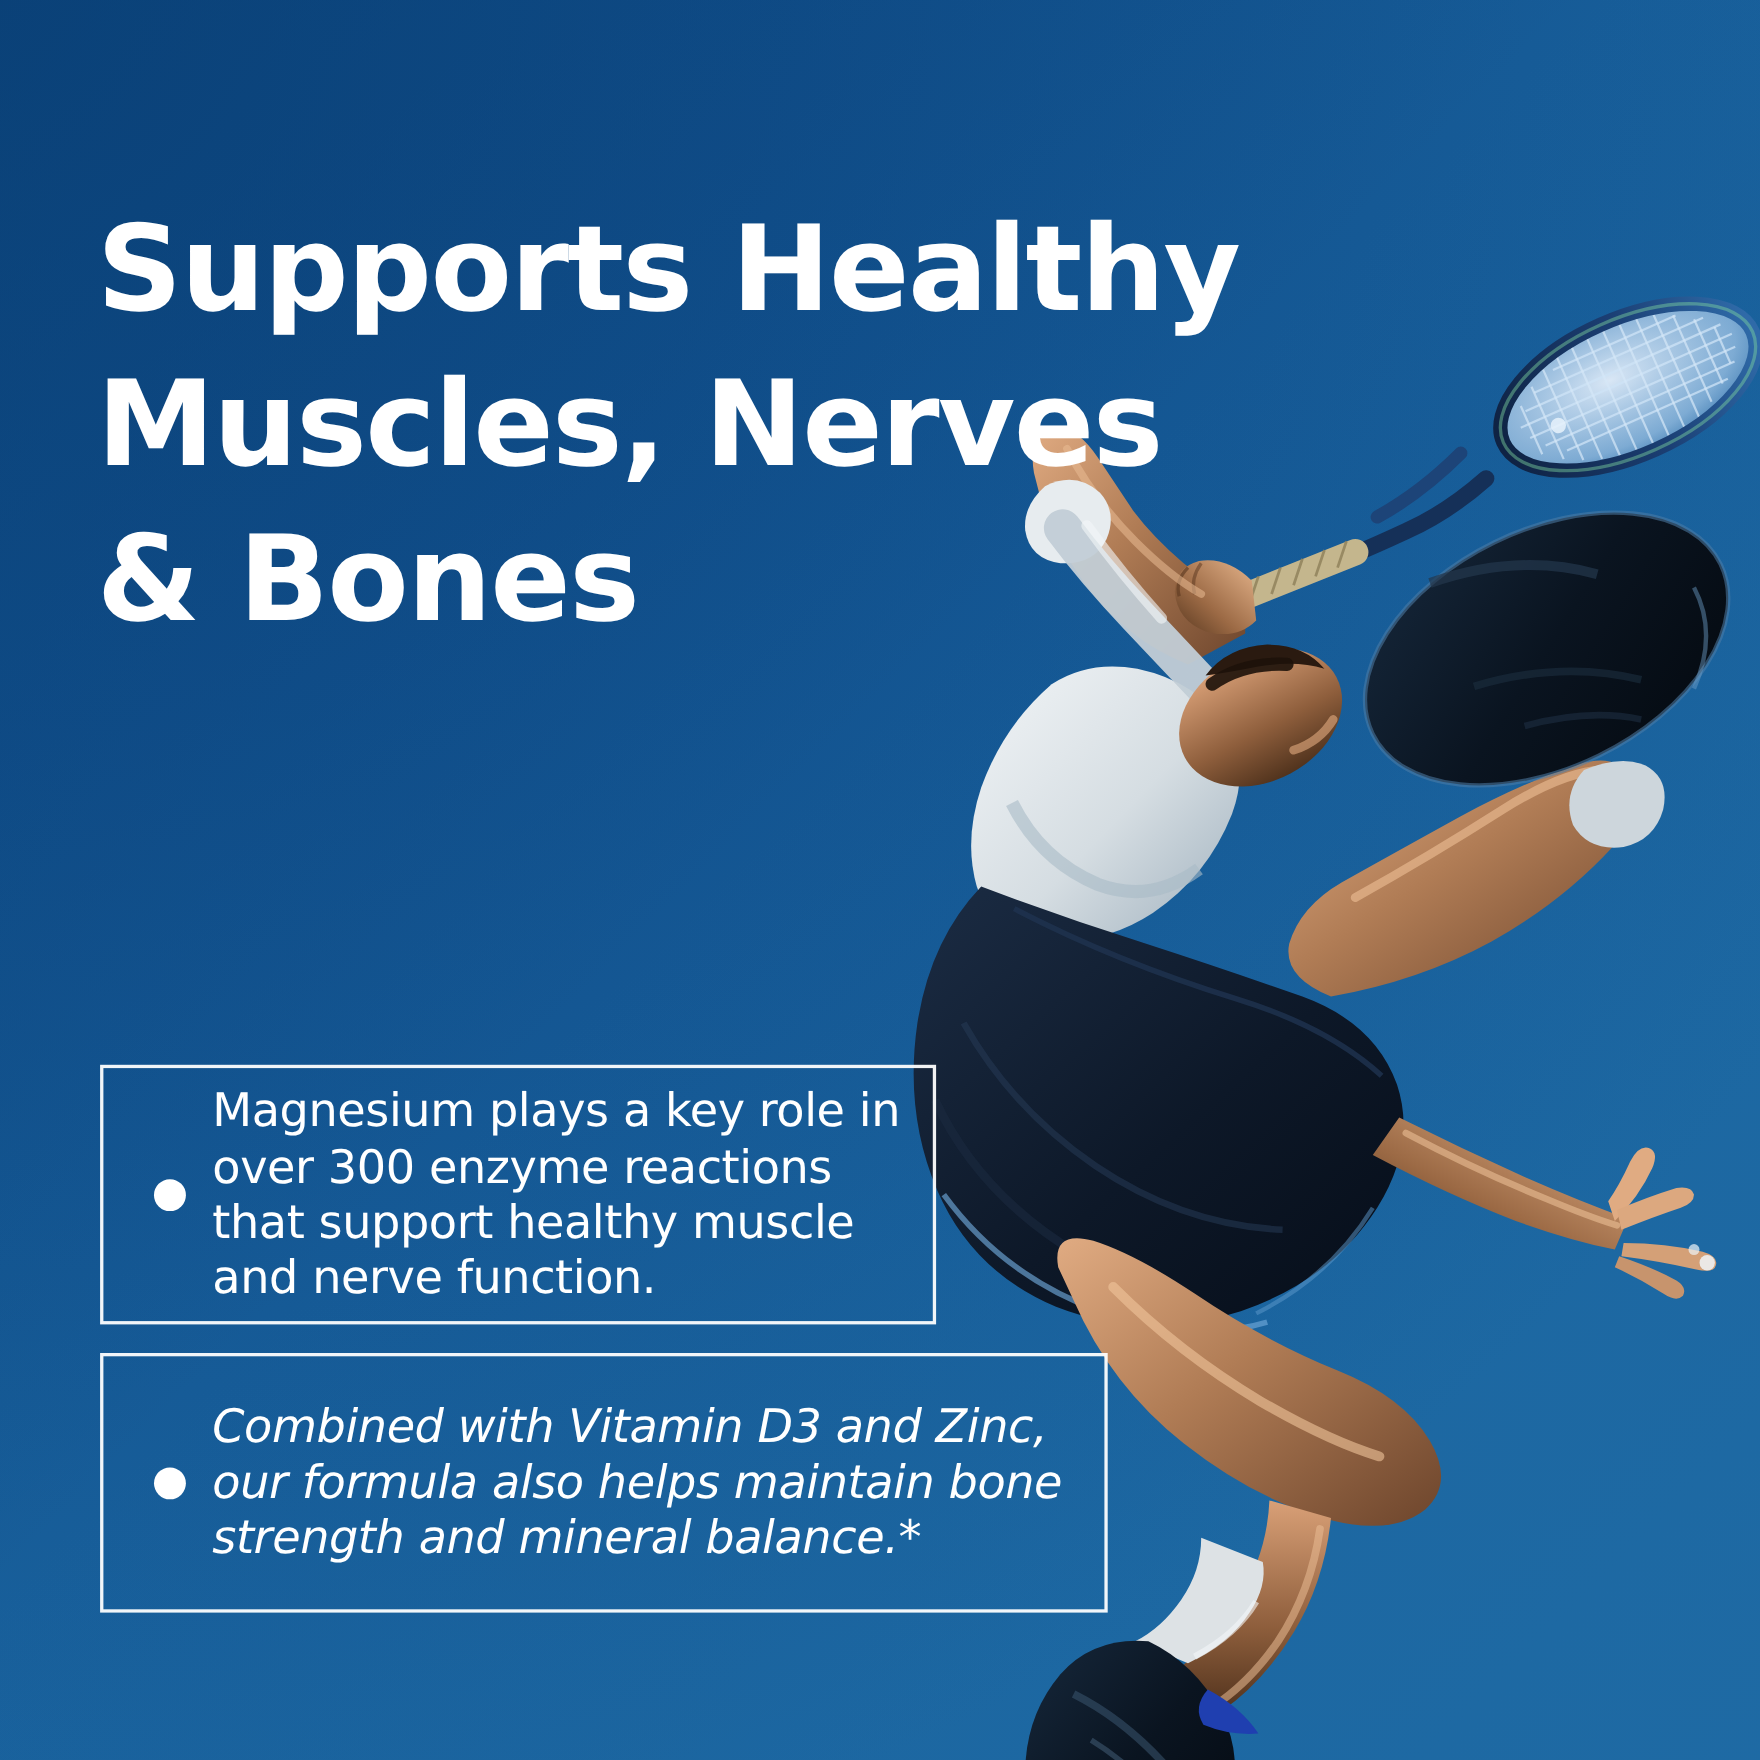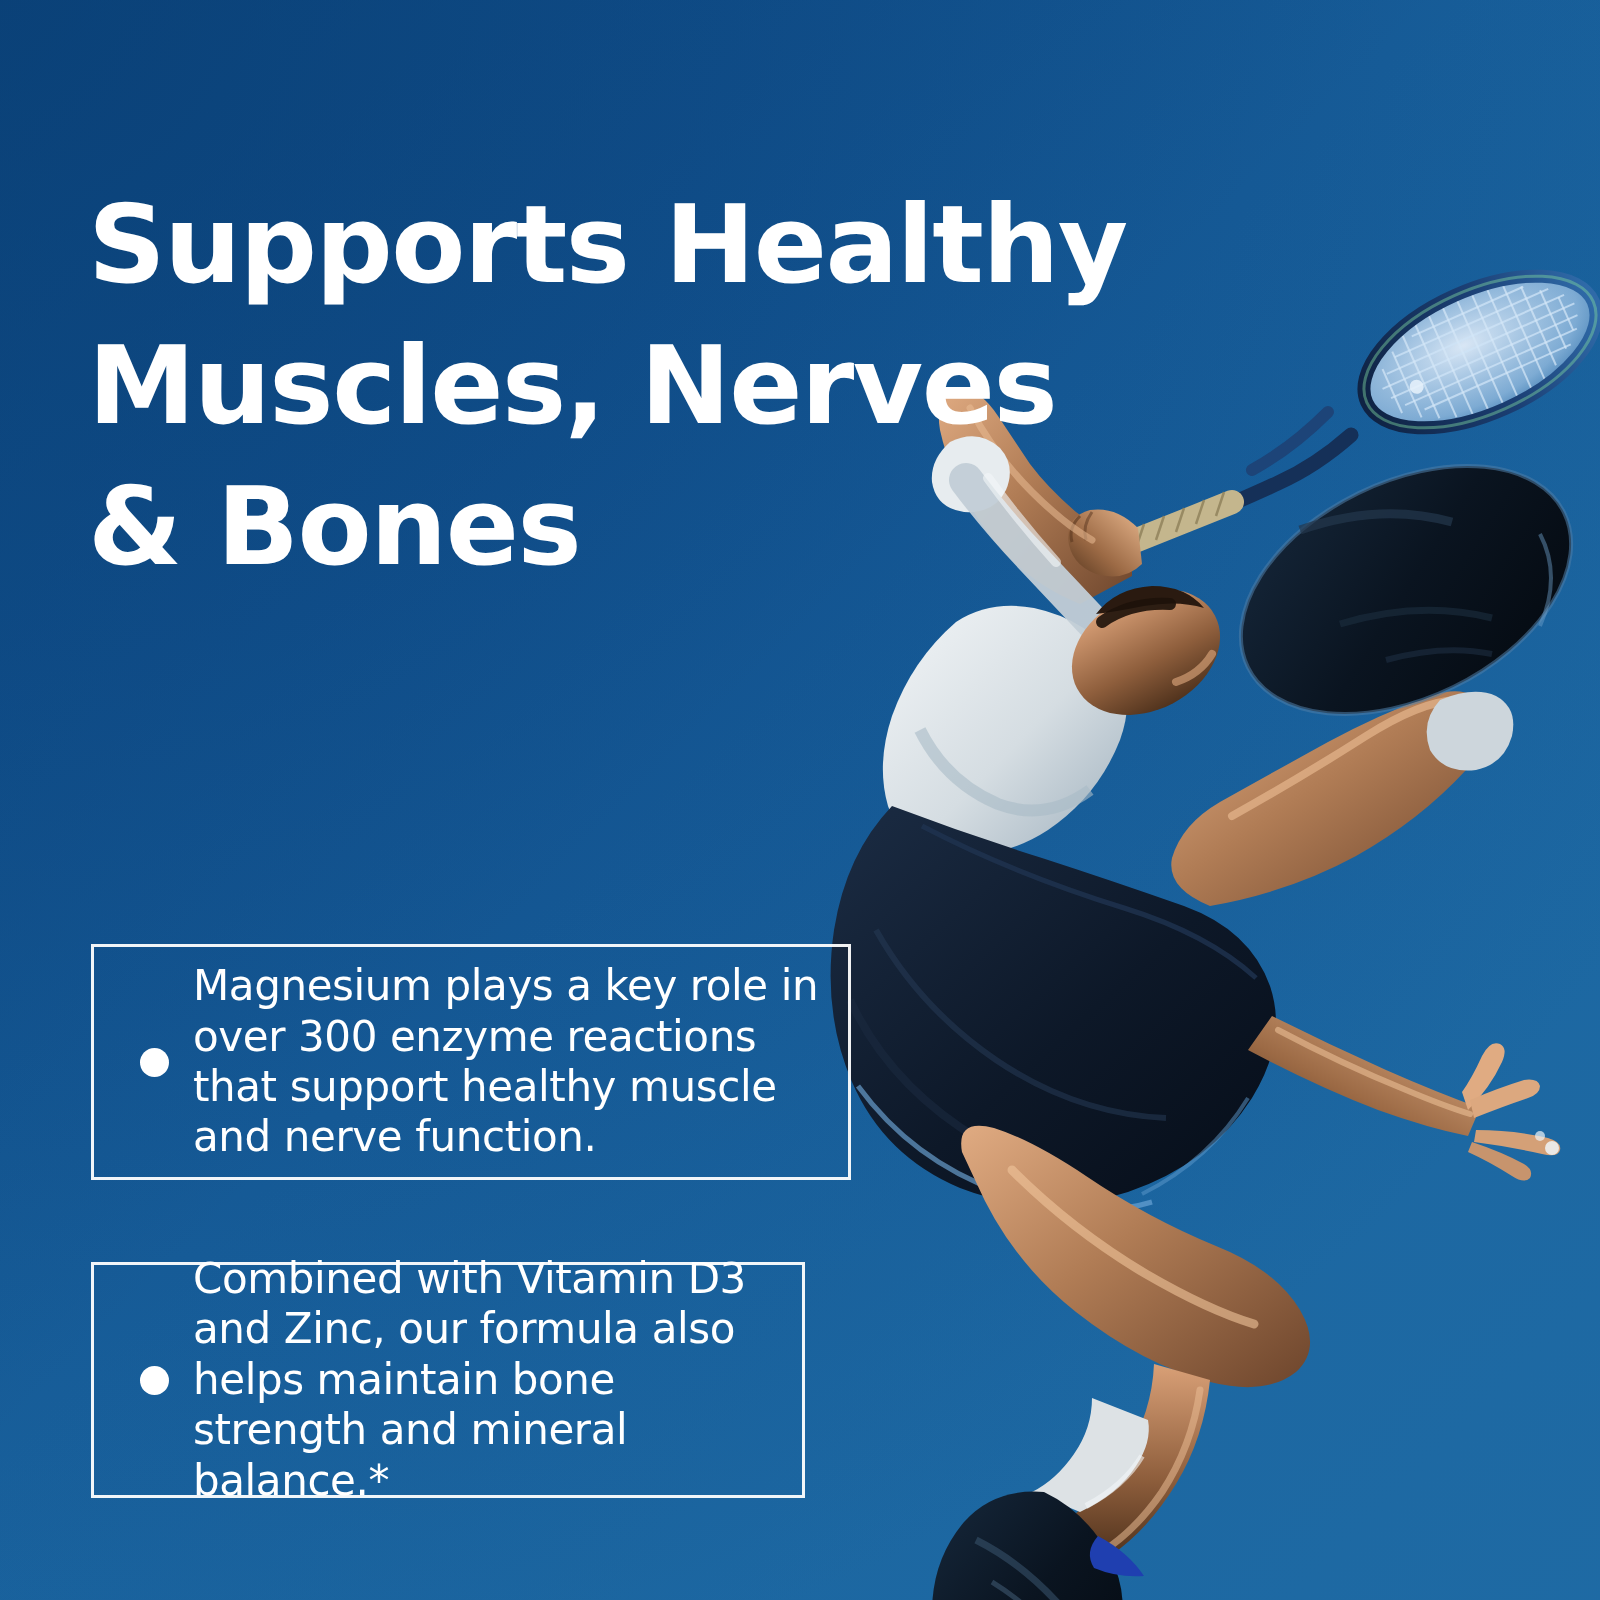--- a/index.html
+++ b/index.html
@@ -56,22 +56,22 @@
 
   
   .bullet-row {
     position: absolute;
     display: flex;
     align-items: center;
     box-sizing: border-box;
     border: 3px solid rgba(255,255,255,0.94);
     padding: 18px 22px 18px 18px;
   }
-  #bullet-box-0 { left: 91px; top: 944px;  width: 760px; height: 236px; }
-  #bullet-box-1 { left: 91px; top: 1262px; width: 714px; height: 236px; }
+  #bullet-box-0 { left: 91px; top: 968px;  width: 760px; height: 236px; }
+  #bullet-box-1 { left: 91px; top: 1230px; width: 916px; height: 236px; font-style: italic; }
 
   .bullet-dot {
     flex: 0 0 auto;
     width: 29px;
     height: 29px;
     border-radius: 50%;
     background: #ffffff;
     margin-left: 28px;
     margin-right: 24px;
   }

